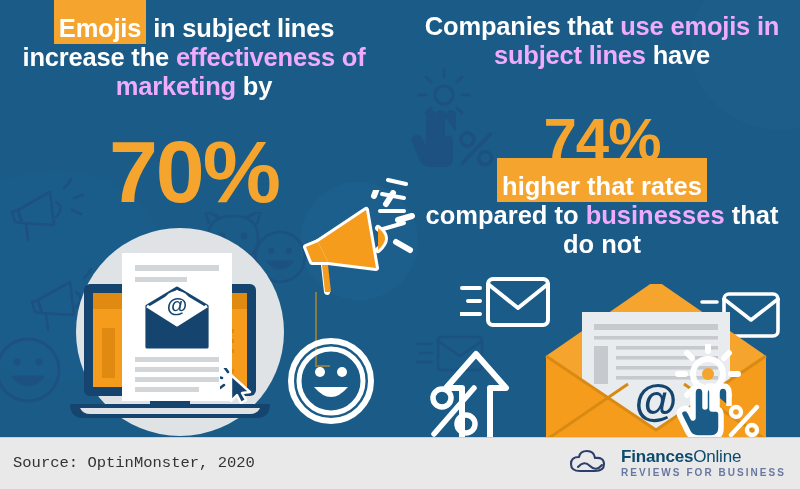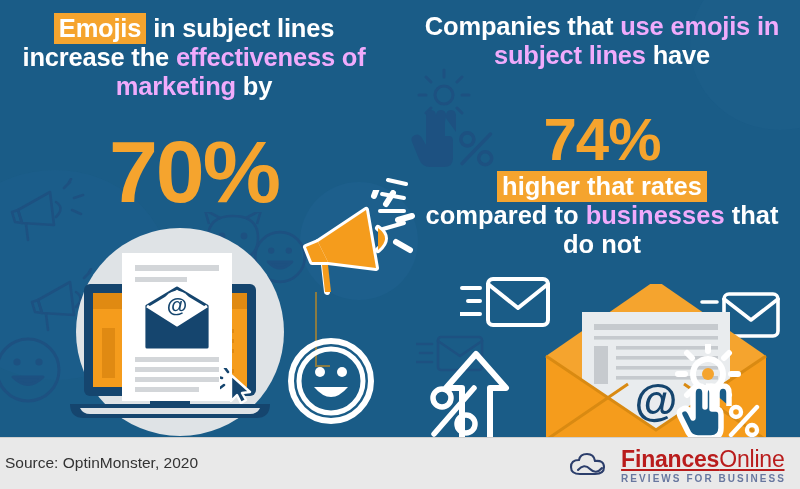--- a/index.html
+++ b/index.html
@@ -60,21 +60,21 @@
   .hl-right {
     left: 412px;
     top: 12px;
     width: 380px;
     font-size: 25.5px;
   }
   .orange { color: #f0abfc; }
   .hilite {
     background: #f5a42e;
     color: #ffffff;
-    padding: 1px 5px 2px 5px;
+    padding: 14px 5px 2px 5px;
     box-decoration-break: clone;
     -webkit-box-decoration-break: clone;
   }
   .bignum {
     position: absolute;
     color: #f5a42e;
     font-weight: bold;
     line-height: 1;
     text-align: center;
   }
@@ -109,40 +109,39 @@
     position: absolute;
     left: 0;
     top: 437px;
     width: 800px;
     height: 52px;
     background: #e9e9e9;
     border-top: 1px solid #cfcfcf;
   }
   .source-text {
     position: absolute;
-    left: 5px;
+    left: 13px;
     top: 16px;
     font-size: 15.5px;
     color: #333333;
-    font-family: Liberation Sans, sans-serif;
+    font-family: Liberation Mono, monospace;
   }
   .logo {
     position: absolute;
     right: 14px;
     top: 10px;
     display: flex;
     align-items: center;
     gap: 9px;
   }
   .logo-text { line-height: 1; }
   .logo-word {
-    font-size: 23px;
-    color: #b91c1c;
+    font-size: 17px;
+    color: #0c4a6e;
     letter-spacing: -0.2px;
-    text-decoration: underline;
   }
   .logo-word b { font-weight: bold; }
   .logo-word span.light { font-weight: normal; }
   .logo-tag {
     font-size: 10px;
     letter-spacing: 2.05px;
     color: #6878a0;
     font-weight: bold;
     margin-top: 3px;
   }

